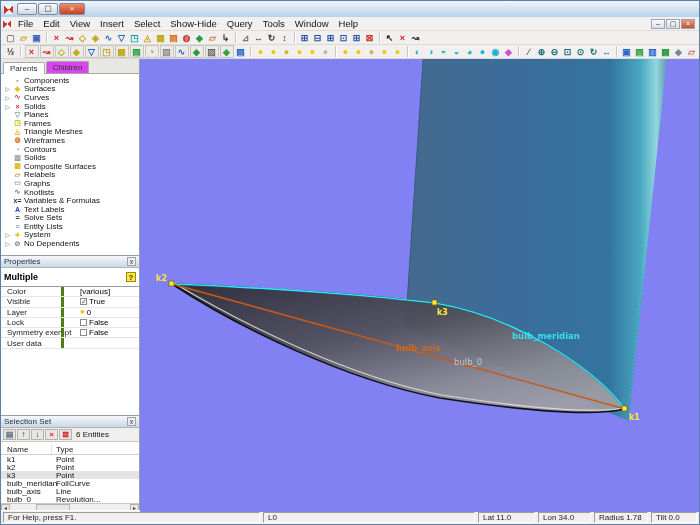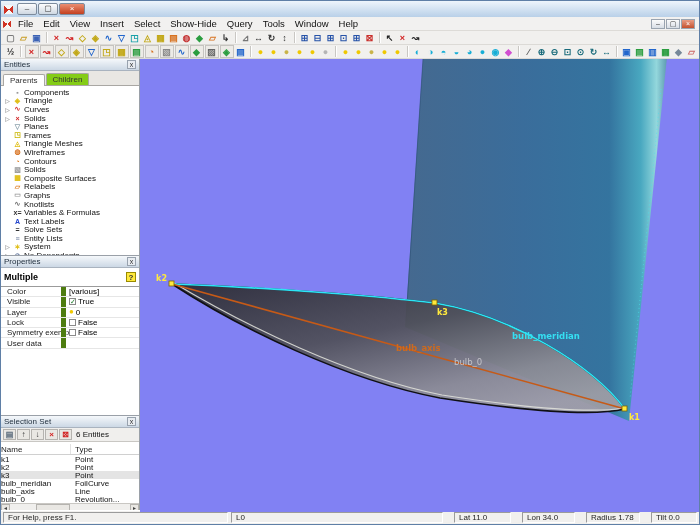--- a/index.html
+++ b/index.html
@@ -21,43 +21,43 @@
   .toolbar{height:14px;display:flex;align-items:center;background:#f1f0ee;border-bottom:1px solid #dcdad6;padding:0 3px;flex:none}
   .ticon{width:13px;height:13px;display:flex;align-items:center;justify-content:center;font-size:9px;line-height:12px;flex:none;font-weight:bold}
   .ticon.fr{border:1px solid #c6c4c0;background:#edebe7;width:14px;margin:0 .5px}
   .tsep{width:1px;height:11px;background:#c9c7c3;box-shadow:1px 0 0 #fff;margin:0 3px;flex:none}
   
   .main{flex:1;display:flex;min-height:0}
   .leftcol{width:139px;border-right:1px solid #9aa0a8;display:flex;flex-direction:column;background:#fff;flex:none}
   .panel-header{height:12px;background:linear-gradient(#f5f8fb,#ccd8e5);border-bottom:1px solid #a9b3bf;display:flex;align-items:center;font-size:8px;color:#1c2b3a;padding:0 3px;flex:none}
   .ph-close{margin-left:auto;font-size:7px;width:9px;height:9px;line-height:7px;text-align:center;border:1px solid #98a2ae;background:#e8ecf1;color:#333}
   .tabstrip{height:15px;display:flex;background:#e9e7e3;border-bottom:1px solid #a9a7a3;padding:2px 2px 0 2px;flex:none}
-  .tab{font-size:8px;padding:0 6px;line-height:12px;border:1px solid #a9a7a3;border-bottom:none;border-radius:2px 2px 0 0;background:#84cc16;color:#333;margin-right:1px}
+  .tab{font-size:8px;padding:0 6px;line-height:12px;border:1px solid #a9a7a3;border-bottom:none;border-radius:2px 2px 0 0;background:#d946ef;color:#333;margin-right:1px}
   .tab.active{background:#fff;position:relative;top:1px}
   .tree{flex:1;overflow:hidden;padding-top:2px}
   .trow{display:flex;align-items:center;height:8.6px;font-size:8px;padding-left:3px;gap:2px;white-space:nowrap}
   .texp{width:7px;font-size:6px;color:#666;text-align:center;flex:none}
   .tico{width:9px;font-size:7px;text-align:center;flex:none;font-weight:bold}
   .tlabel{color:#111}
   
   .proppanel{height:160px;display:flex;flex-direction:column;border-top:1px solid #9aa0a8;flex:none;background:#fff}
   .objrow{height:13px;display:flex;align-items:center;font-weight:bold;font-size:9px;padding:9px 3px;border-bottom:1px solid #9b9b9b;flex:none}
   .helpicon{margin-left:auto;width:10px;height:10px;background:#ffe93d;border:1px solid #9a8b00;font-size:8px;text-align:center;line-height:9px;font-weight:bold;color:#333}
   .prow{display:flex;height:10.3px;font-size:8px;border-bottom:1px solid #e6e6e6;align-items:center;flex:none}
   .plabel{width:60px;padding-left:6px;color:#222;white-space:nowrap}
-  .pval{flex:1;border-left:5px solid #4d7c0f;padding-left:3px;display:flex;align-items:center;gap:2px;height:100%}
+  .pval{flex:1;border-left:3px solid #4d7c0f;padding-left:16px;display:flex;align-items:center;gap:2px;height:100%}
   .cbx{width:7px;height:7px;border:1px solid #8a8a8a;background:#fff;font-size:7px;line-height:6px;color:#1b7a2a;text-align:center;flex:none}
   .layerbulb{color:#f0c800;font-size:8px;line-height:8px}
   
   .selpanel{flex:1;display:flex;flex-direction:column;border-top:1px solid #9aa0a8;background:#fff;min-height:0}
   .seltb{height:14px;display:flex;align-items:center;gap:1px;padding:1px 2px;background:#f0efed;border-bottom:1px solid #c9c7c3;flex:none}
   .selbtn{width:13px;height:11px;border:1px solid #b5b3af;background:#e9e7e3;font-size:8px;display:flex;align-items:center;justify-content:center;font-weight:bold}
   .selcount{font-size:8px;margin-left:3px;color:#111}
   .shead{display:flex;height:11px;font-size:8px;border-bottom:1px solid #d0d0d0;color:#222;align-items:center;flex:none;margin-top:2px}
-  .scol1{width:70px;border-right:1px solid #e2e2e2;height:100%;display:flex;align-items:center}
+  .scol1{width:51px;padding-left:6px;border-right:1px solid #e2e2e2;height:100%;display:flex;align-items:center}
   .scol2{flex:1;padding-left:4px}
   .srow{display:flex;height:8px;font-size:8px;align-items:center;color:#111}
   .srow.hl{background:#e4e4e4}
   .hscroll{height:9px;margin-top:auto;display:flex;border-top:1px solid #c9c7c3;background:#f0efed;align-items:stretch;flex:none}
   .harrow{width:9px;font-size:6px;text-align:center;border:1px solid #b5b3af;background:#e9e7e3;line-height:7px;color:#444}
   .htrack{flex:1;display:flex}
   .hthumb{width:34px;margin-left:26px;border:1px solid #b5b3af;background:#e9e7e3}
   
   .viewport{flex:1;position:relative;background:#8181f3;min-width:0}
   .viewport svg{position:absolute;inset:0}
@@ -192,38 +192,34 @@
       <div class="ticon" style="color: rgb(34, 102, 204);">▥</div>
       <div class="ticon" style="color: rgb(42, 157, 63);">▦</div>
       <div class="ticon" style="color: rgb(119, 136, 153);">◆</div>
       <div class="ticon" style="color: rgb(204, 102, 102);">▱</div>
     </div>
 
   <div class="main">
     <div class="leftcol">
 
       <div style="height:196px;display:flex;flex-direction:column;flex:none">
-        <div class="panel-header">
-          <span>Entities</span>
-          <span class="ph-close">x</span>
-        </div>
         <div class="tabstrip">
           <span class="tab active">Parents</span>
           <span class="tab">Children</span>
         </div>
         <div class="tree" id="tree">
             <div class="trow">
               <span class="texp"></span>
               <span class="tico" style="color: rgb(153, 153, 153);">▪</span>
               <span class="tlabel">Components</span>
             </div>
             <div class="trow">
               <span class="texp">▷</span>
               <span class="tico" style="color: rgb(224, 190, 20);">◈</span>
-              <span class="tlabel">Triangle</span>
+              <span class="tlabel">Surfaces</span>
             </div>
             <div class="trow">
               <span class="texp">▷</span>
               <span class="tico" style="color: rgb(210, 32, 32);">∿</span>
               <span class="tlabel">Curves</span>
             </div>
             <div class="trow">
               <span class="texp">▷</span>
               <span class="tico" style="color: rgb(210, 32, 32);">×</span>
               <span class="tlabel">Solids</span>
@@ -459,21 +455,21 @@
         <g>
           <rect x="482" y="347" width="5" height="5" fill="#ffe93d" stroke="#7a6400" stroke-width="0.8"></rect>
           <text x="489" y="361" font-size="8" font-weight="bold" fill="#ffe93d">k1</text>
         </g>
       </svg>
     </div>
   </div>
 
   <div class="statusbar">
     <span class="spane msg">For Help, press F1.</span>
-    <span id="statpanes" style="display:flex;gap:11px">
+    <span id="statpanes" style="display:flex;gap:3px">
         <span class="spane" style="width: 212px;">L0</span>
         <span class="spane" style="width: 57px;">Lat 11.0</span>
         <span class="spane" style="width: 53px;">Lon 34.0</span>
         <span class="spane" style="width: 54px;">Radius 1.78</span>
         <span class="spane" style="width: 46px;">Tilt 0.0</span>
       </span>
   </div>
 </div>
 
 </body></html>

